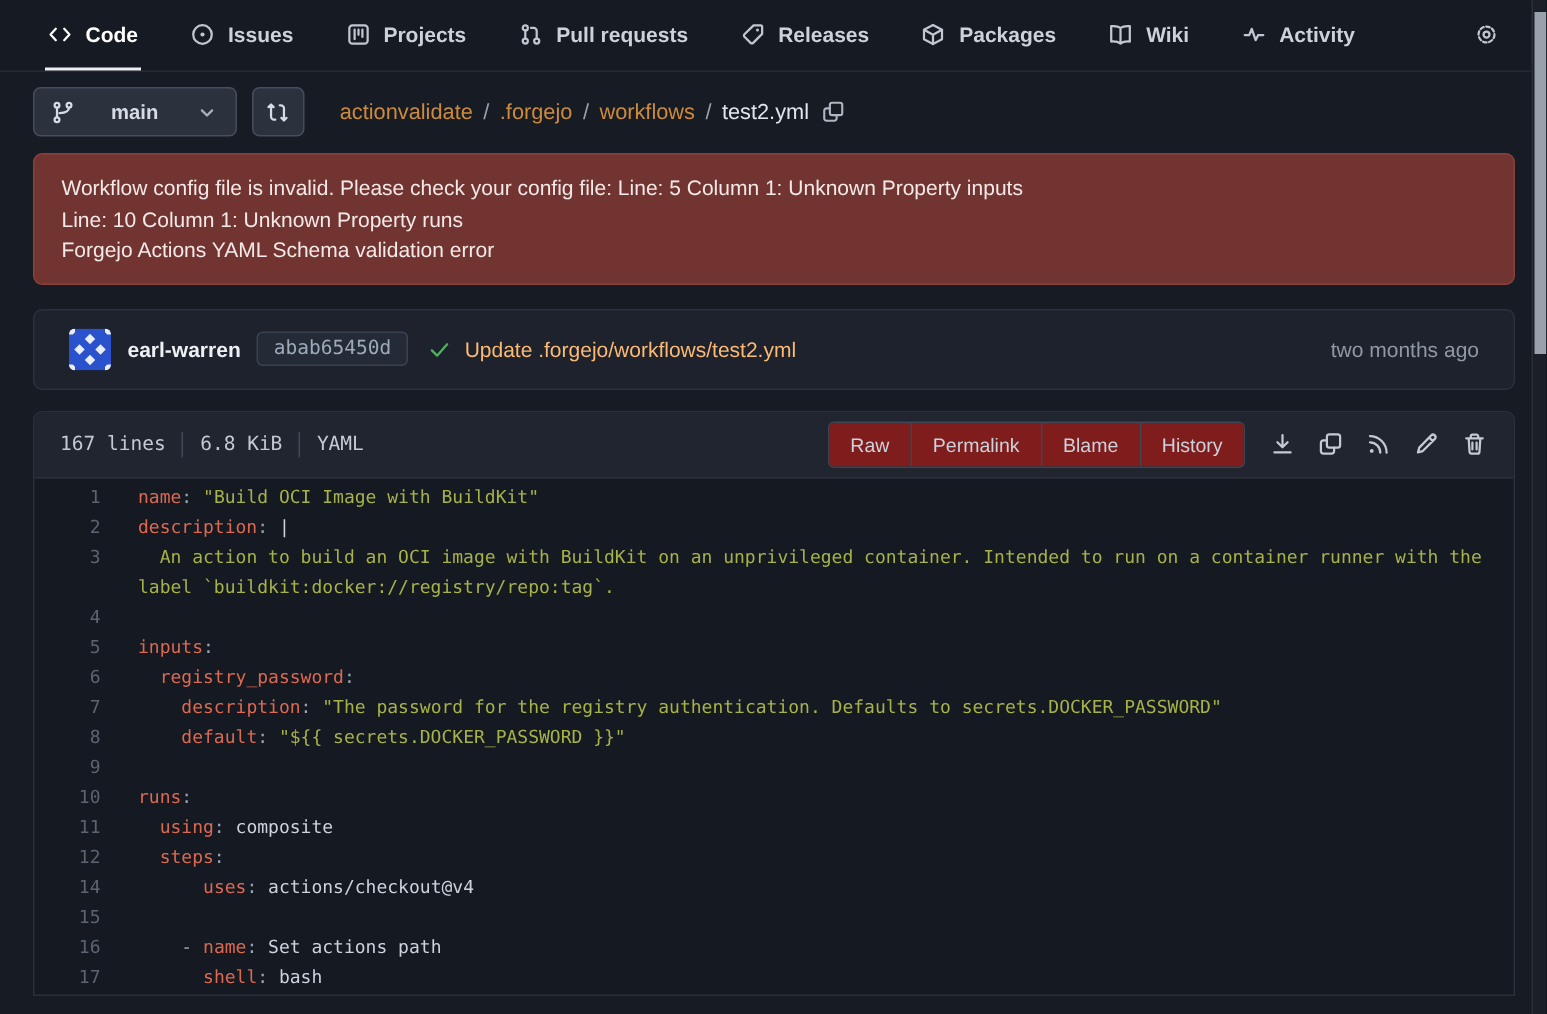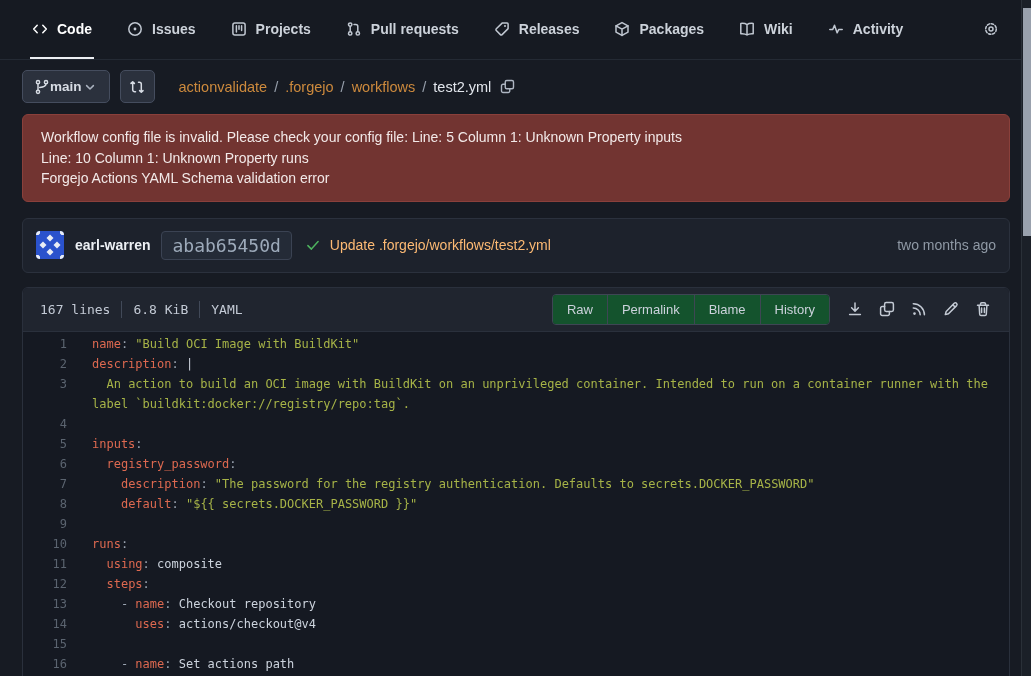--- a/index.html
+++ b/index.html
@@ -1,69 +1,69 @@
 <!DOCTYPE html>
 <html><head>
 <meta charset="utf-8">
 <style>
   html,body{margin:0;padding:0;background:#171b23;}
   *{box-sizing:border-box;}
   .viewport{position:relative;width:1031px;height:676px;overflow:hidden;background:#171b23;
     font-family:"Liberation Sans",sans-serif;color:#ccd2da;}
 
   
-  .topnav{display:flex;align-items:stretch;height:60px;padding:0 30px;background:#161a22;
+  .topnav{display:flex;align-items:stretch;height:48px;padding:0 30px;background:#161a22;
     border-bottom:1px solid #242a34;}
   .nav-tab{display:flex;align-items:center;gap:9px;color:#ccd2da;font-size:14px;cursor:pointer;
     border-bottom:2px solid transparent;padding:0 2px;margin-right:31px;white-space:nowrap;font-weight:bold;}
   .nav-tab .tico{display:flex;color:#c0c7d1;}
   .nav-tab.active{color:#fff;font-weight:bold;border-bottom-color:#eceef2;}
   .nav-tab.active .tico{color:#fff;}
   .nav-tab.right{margin-left:auto;margin-right:0;}
   svg.ico{display:block;}
 
   .page{padding:10px 21px 0 22px;}
 
   
   .toolbar-row{display:flex;align-items:center;margin-bottom:11px;}
-  .branch-btn{display:flex;align-items:center;gap:0;background:#2b313d;border:1px solid #454d5e;
+  .branch-btn{display:flex;align-items:center;gap:24px;background:#2b313d;border:1px solid #454d5e;
     border-radius:5px;padding:0 11px;height:33px;color:#d7dce4;font-size:13.5px;font-weight:600;cursor:pointer;}
   .branch-btn .caret{color:#aab2bf;display:flex;}
   .compare-btn{display:flex;align-items:center;justify-content:center;width:35px;height:33px;margin-left:10px;
     background:#2b313d;border:1px solid #454d5e;border-radius:5px;color:#d7dce4;cursor:pointer;}
   .breadcrumb{margin-left:24px;font-size:14.5px;display:flex;align-items:center;}
   .crumb-link{color:#cd8a3d;text-decoration:none;cursor:pointer;}
   .crumb-sep{color:#99a1ad;margin:0 7px;}
   .crumb-file{color:#e2e6ec;}
   .copy-path-btn{color:#aeb6c2;margin-left:9px;background:none;border:none;display:flex;cursor:pointer;padding:0;}
 
   
   .error-banner{background:#723431;border:1px solid #8a403b;border-radius:6px;padding:12px 18px;
     color:#f2e9e8;font-size:14px;line-height:20.5px;margin-bottom:16px;}
 
   
   .commit-box{display:flex;align-items:center;background:#1d222c;border:1px solid #2b313d;border-radius:6px;
-    padding:12px 13px;margin-bottom:14px;font-size:14px;}
+    padding:12px 23px;margin-bottom:14px;font-size:14px;}
   .avatar{width:28px;height:28px;border-radius:4px;overflow:hidden;flex:none;cursor:pointer;}
   .commit-author{font-weight:bold;color:#edf0f4;margin:0 11px;cursor:pointer;}
-  .commit-hash{font-family:"DejaVu Sans Mono","Liberation Mono",monospace;font-size:18px;color:#9daaba;
+  .commit-hash{font-family:"DejaVu Sans Mono","Liberation Mono",monospace;font-size:13px;color:#9daaba;
     background:#242b37;border:1px solid #3b4353;border-radius:4px;padding:3px 10px;cursor:pointer;}
   .commit-check{color:#4db35e;margin:0 9px 0 13px;display:flex;}
   .commit-msg{color:#fdba74;cursor:pointer;}
   .commit-time{margin-left:auto;color:#8f99a5;}
 
   
   .file-box{border:1px solid #2a303c;border-radius:6px 6px 0 0;overflow:hidden;background:#151922;}
   .file-header{display:flex;align-items:center;height:44px;background:#20252f;border-bottom:1px solid #2a303c;
     padding:0 12px;}
   .file-meta{display:flex;align-items:center;font-family:"DejaVu Sans Mono","Liberation Mono",monospace;
     font-size:13px;color:#c3cad5;padding-left:5px;justify-content:center;}
   .vsep{width:1px;height:17px;background:#414958;margin:0 11px;}
   .seg-group{display:flex;margin-left:auto;border:1px solid #3e4654;border-radius:4px;overflow:hidden;}
-  .seg-btn{padding:7px 14px;font-size:13px;color:#ccd2dc;background:#14532d;border:none;
+  .seg-btn{padding:7px 14px;font-size:13px;color:#ccd2dc;background:#7f1d1d;border:none;
     border-left:1px solid #3e4654;cursor:pointer;font-family:"Liberation Sans",sans-serif;}
   .seg-btn:first-child{border-left:none;}
   .icon-actions{display:flex;align-items:center;gap:3px;margin-left:10px;}
   .icon-btn{width:29px;height:29px;display:flex;align-items:center;justify-content:center;color:#c3cad4;
     background:none;border:none;cursor:pointer;padding:0;}
 
   
   .code-area{padding-top:2px;padding-bottom:2px;}
   .code-row{display:flex;line-height:20px;font-family:"DejaVu Sans Mono","Liberation Mono",monospace;font-size:12px;}
   .ln{flex:none;width:44px;text-align:right;color:#5b6470;cursor:pointer;}
@@ -339,24 +339,20 @@
           </div>
           <div class="code-row">
             <span class="ln">11</span>
             <span class="code-text"><span class="tok-w">  </span><span class="tok-k">using</span><span class="tok-p">: </span><span class="tok-w">composite</span></span>
           </div>
           <div class="code-row">
             <span class="ln">12</span>
             <span class="code-text"><span class="tok-w">  </span><span class="tok-k">steps</span><span class="tok-p">:</span></span>
           </div>
           <div class="code-row">
-            <span class="ln">13</span>
-            <span class="code-text"><span class="tok-p">    - </span><span class="tok-k">name</span><span class="tok-p">: </span><span class="tok-w">Checkout repository</span></span>
-          </div>
-          <div class="code-row">
             <span class="ln">14</span>
             <span class="code-text"><span class="tok-w">      </span><span class="tok-k">uses</span><span class="tok-p">: </span><span class="tok-w">actions/checkout@v4</span></span>
           </div>
           <div class="code-row">
             <span class="ln">15</span>
             <span class="code-text"></span>
           </div>
           <div class="code-row">
             <span class="ln">16</span>
             <span class="code-text"><span class="tok-p">    - </span><span class="tok-k">name</span><span class="tok-p">: </span><span class="tok-w">Set actions path</span></span>

